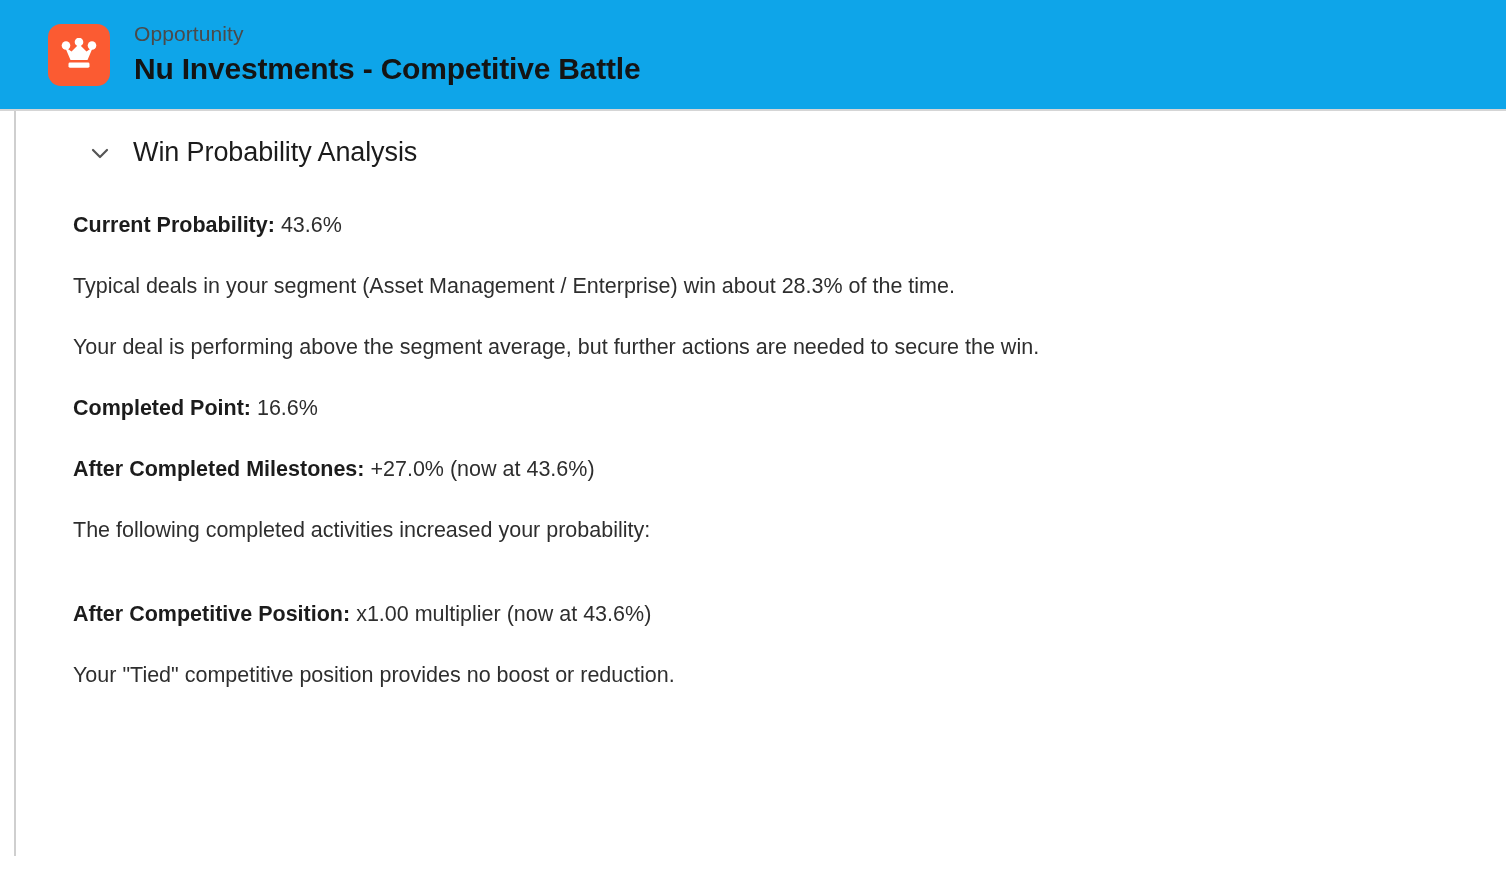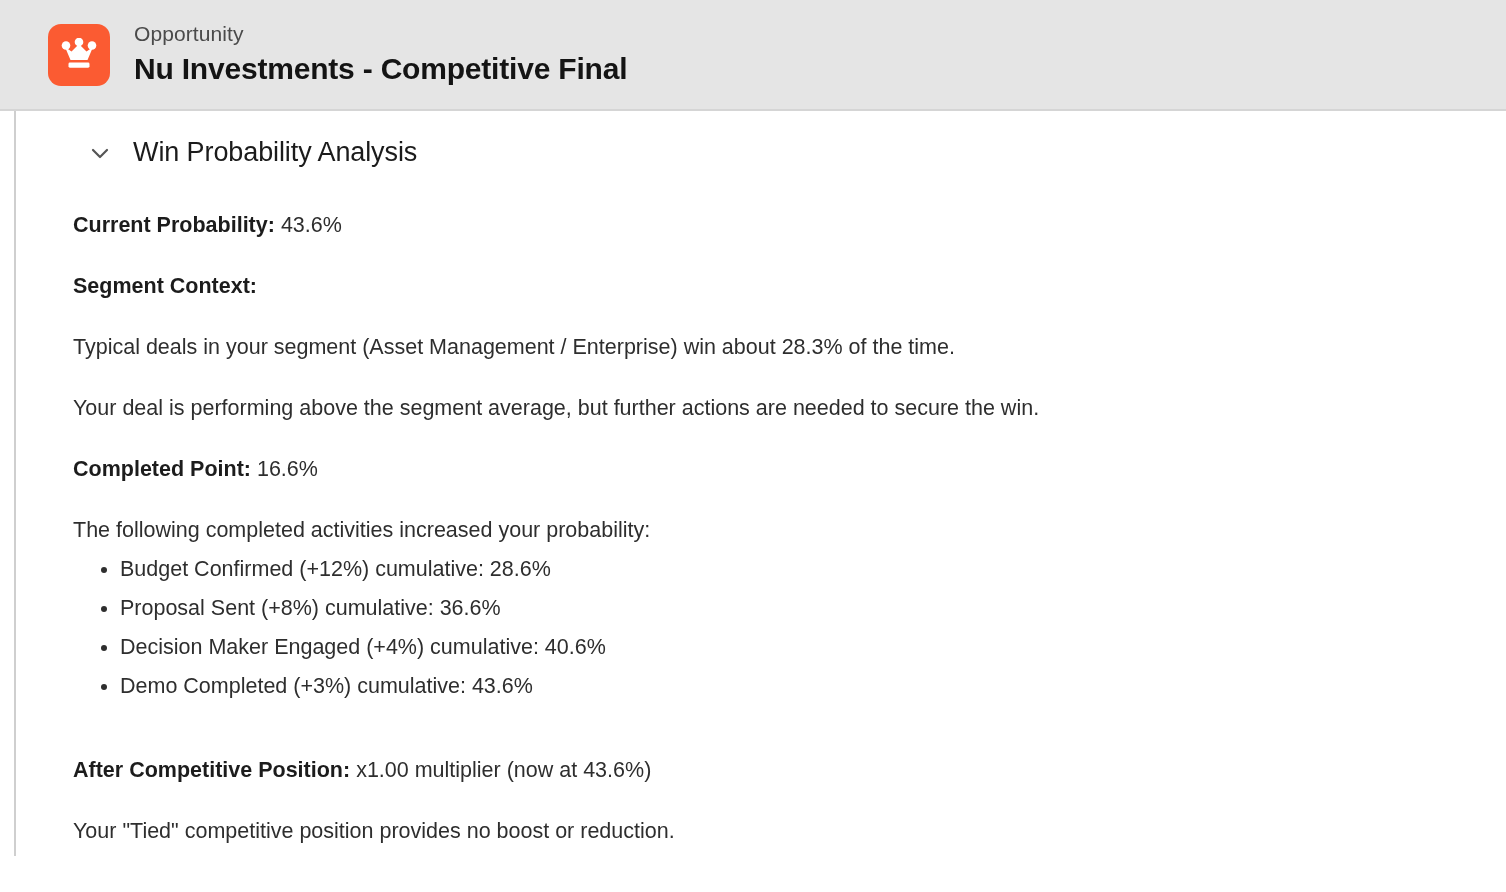--- a/index.html
+++ b/index.html
@@ -10,21 +10,21 @@
     width: 1506px;
     height: 892px;
     background: #ffffff;
     font-family: "Liberation Sans", sans-serif;
     overflow: hidden;
   }
 
   
   .record-header {
     height: 111px;
-    background: #e5e5e5;
+    background: #0ea5e9;
     border-bottom: 2px solid #d5d5d5;
     display: flex;
     align-items: center;
     padding-left: 48px;
     box-sizing: border-box;
   }
   .record-icon {
     width: 62px;
     height: 62px;
     border-radius: 13px;
@@ -149,21 +149,21 @@
     <svg width="36" height="34" viewBox="0 0 36 34" aria-hidden="true">
       <circle cx="5" cy="7.5" r="4.3" fill="#ffffff"></circle>
       <circle cx="18" cy="4" r="4.3" fill="#ffffff"></circle>
       <circle cx="31" cy="7.5" r="4.3" fill="#ffffff"></circle>
       <path d="M4 9 L9.5 22 L26.5 22 L32 9 L25.5 13.5 L18 6 L10.5 13.5 Z" fill="#ffffff"></path>
       <rect x="7.5" y="24.5" width="21" height="5.2" rx="1.4" fill="#ffffff"></rect>
     </svg>
   </div>
   <div class="record-titles">
     <div class="record-eyebrow">Opportunity</div>
-    <div class="record-title">Nu Investments - Competitive Final</div>
+    <div class="record-title">Nu Investments - Competitive Battle</div>
   </div>
 </div>
 
 <div class="page-body">
   <div class="left-gutter"></div>
 
   <div class="content-pane">
 
     <div class="section-header">
       <span class="chevron">
@@ -174,43 +174,38 @@
       <span class="section-title">Win Probability Analysis</span>
     </div>
 
     <div class="analysis">
 
       <div class="line">
         <b>Current Probability:</b>
         <span>43.6%</span>
       </div>
 
-      <div class="line">
-        <b>Segment Context:</b>
-      </div>
 
       <div class="line">Typical deals in your segment (Asset Management / Enterprise) win about 28.3% of the time.</div>
       <div class="line">Your deal is performing above the segment average, but further actions are needed to secure the win.</div>
 
 
       <div class="line">
         <b>Completed Point:</b>
         <span>16.6%</span>
       </div>
 
 
+      <div class="line">
+        <b>After Completed Milestones:</b>
+        <span>+27.0% (now at 43.6%)</span>
+      </div>
 
       <div class="line">The following completed activities increased your probability:</div>
 
-      <ul class="bullets">
-        <li>Budget Confirmed (+12%) cumulative: 28.6%</li>
-        <li>Proposal Sent (+8%) cumulative: 36.6%</li>
-        <li>Decision Maker Engaged (+4%) cumulative: 40.6%</li>
-        <li>Demo Completed (+3%) cumulative: 43.6%</li>
-      </ul>
 
       <div class="spacer"></div>
 
       <div class="line">
         <b>After Competitive Position:</b>
         <span>x1.00 multiplier (now at 43.6%)</span>
       </div>
 
       <div class="line">Your "Tied" competitive position provides no boost or reduction.</div>
 

